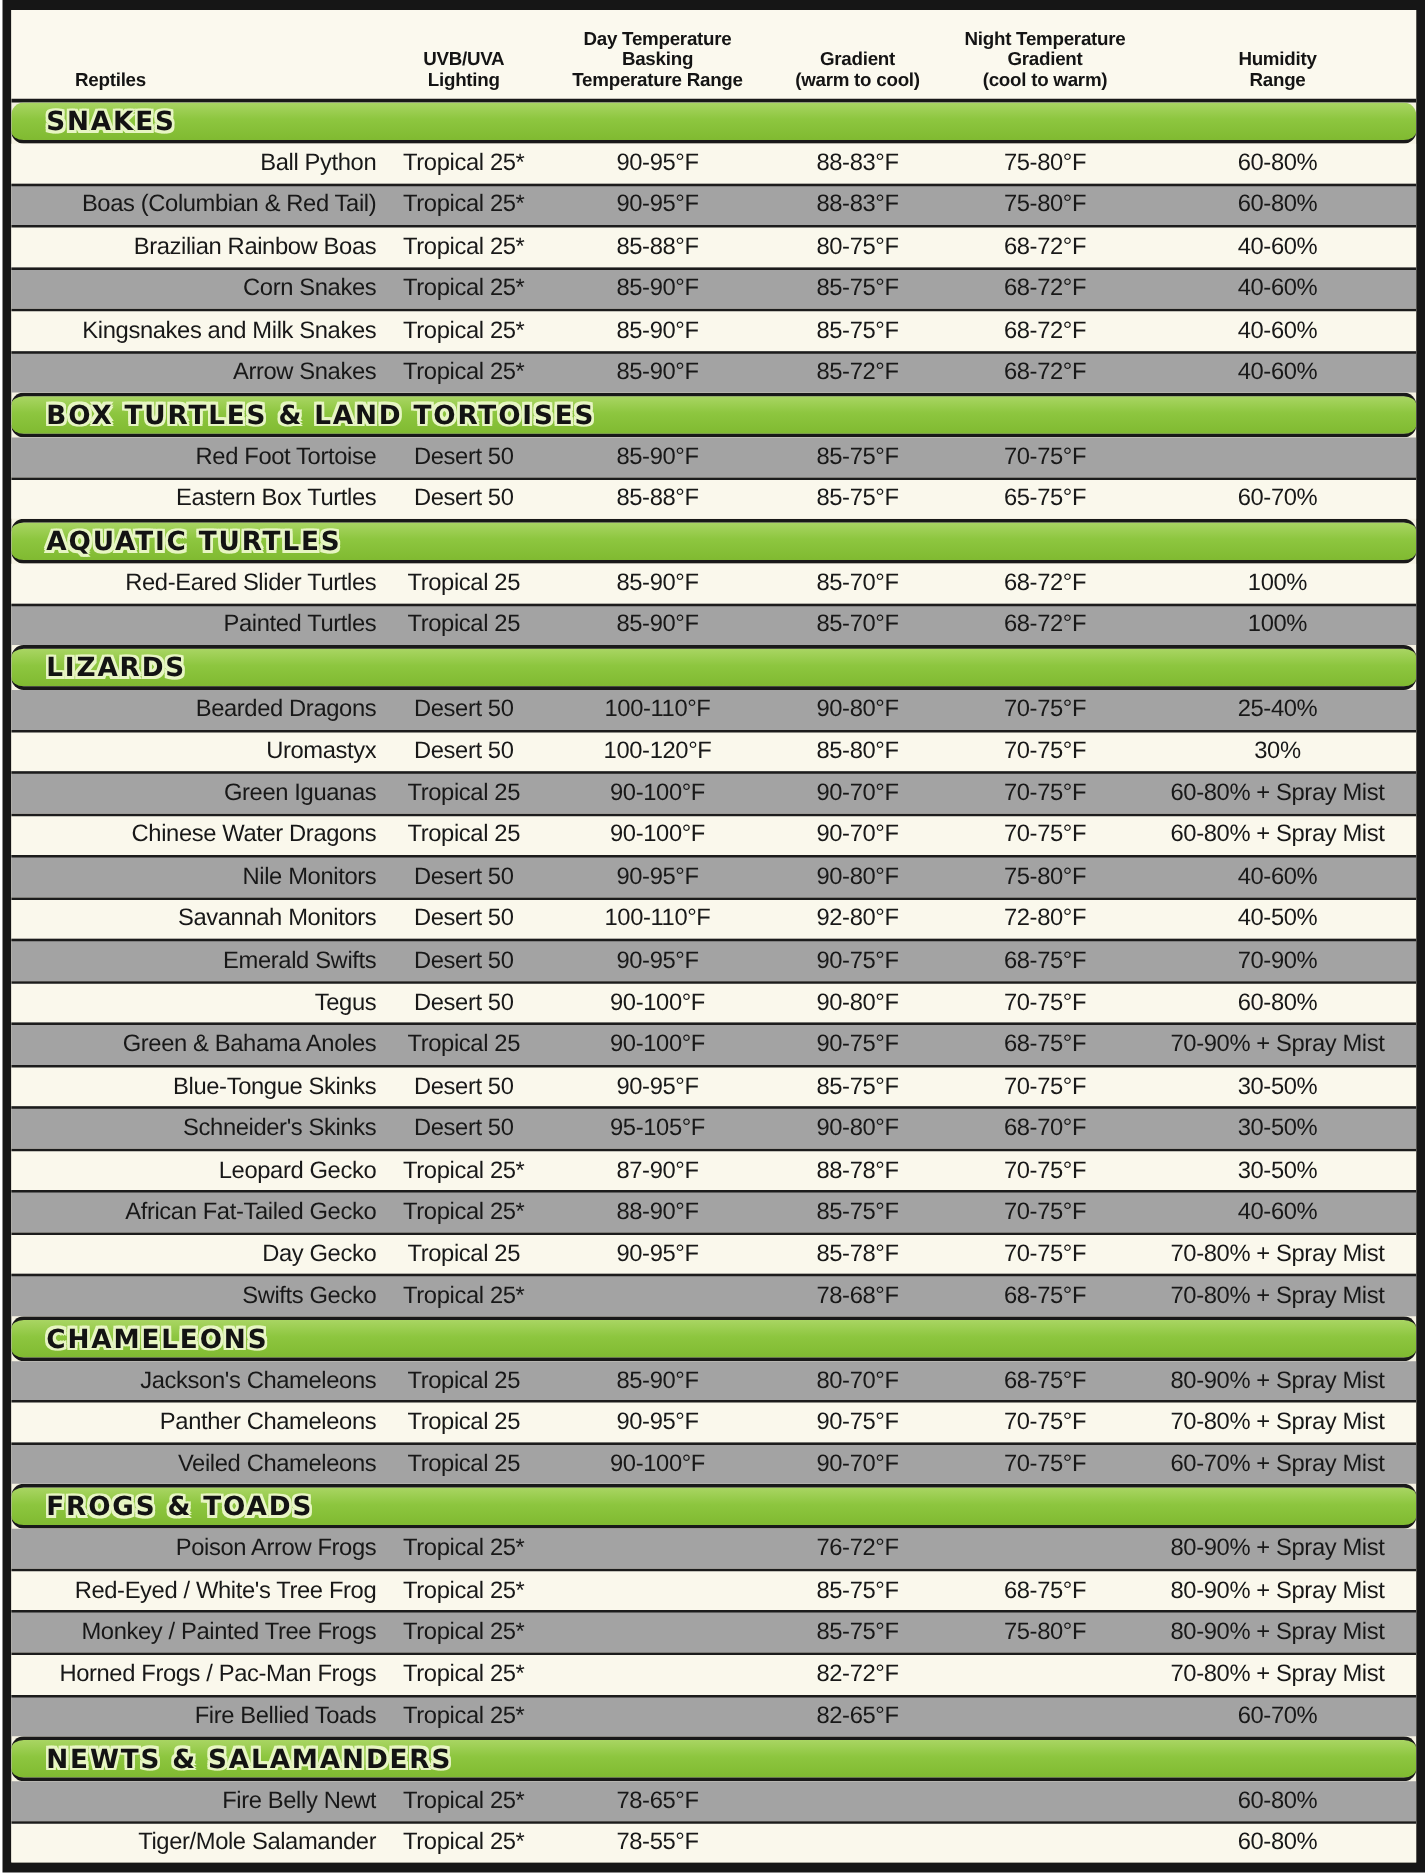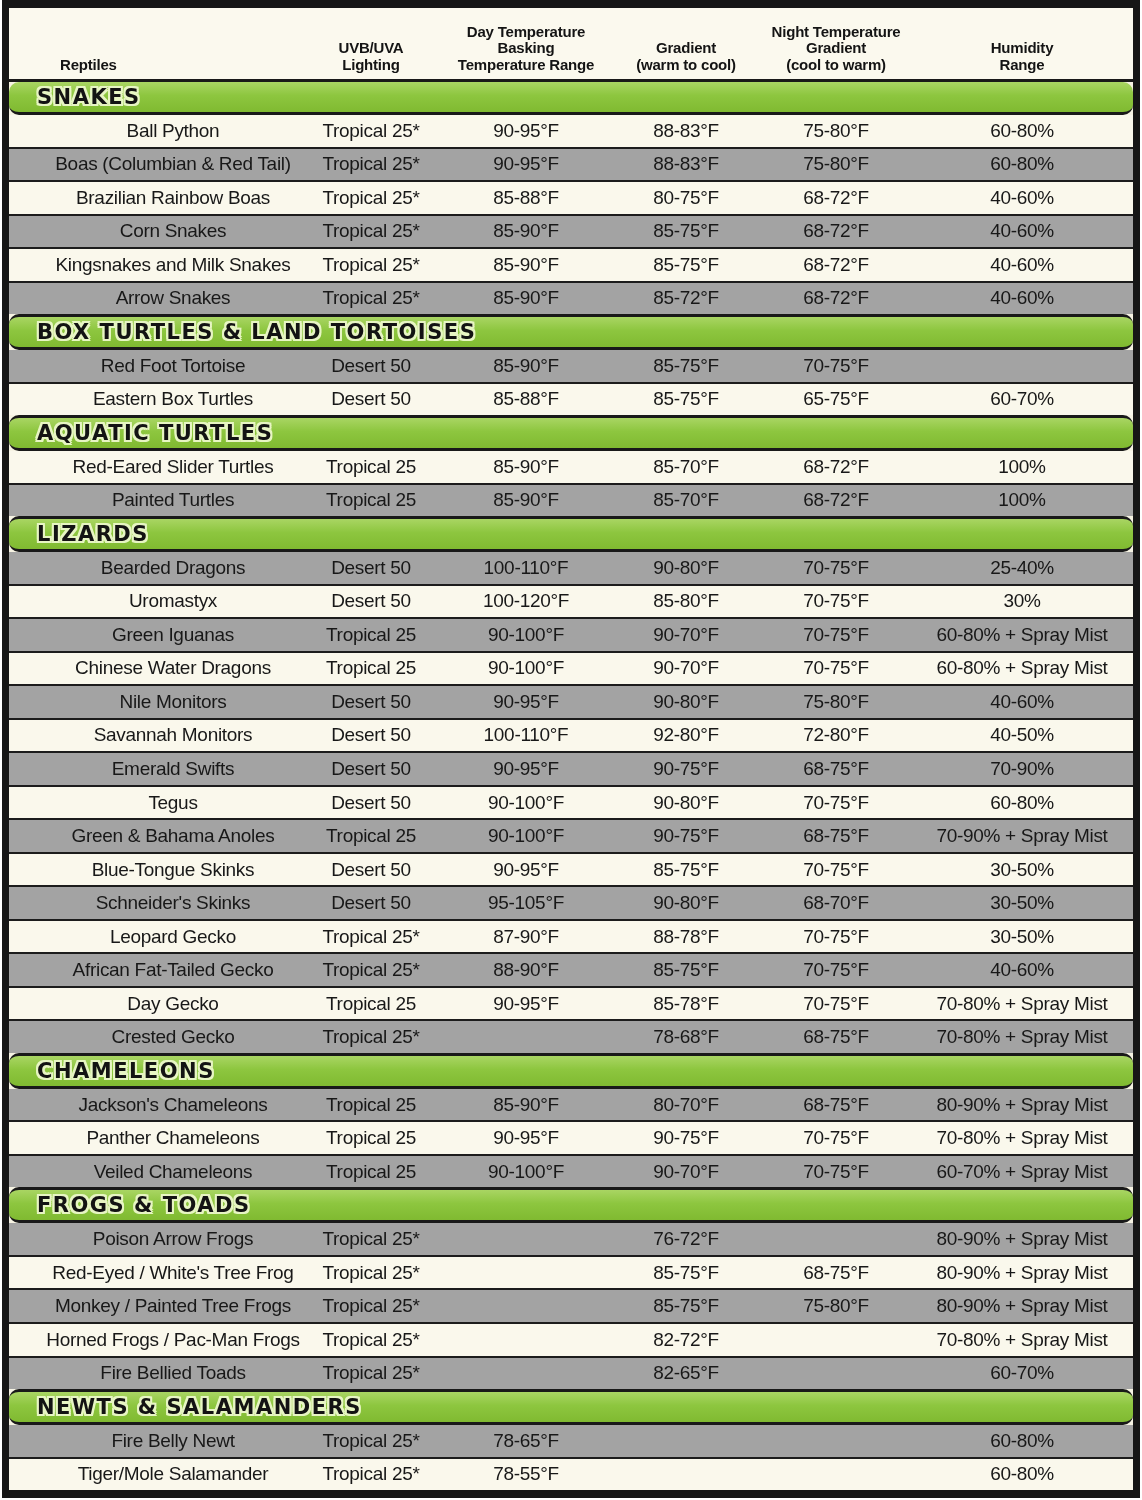--- a/index.html
+++ b/index.html
@@ -95,21 +95,21 @@
   .row + .section-bar { border-top: 3px solid #191919; }
   .cell {
     font-size: 19px;
     color: #181818;
     text-align: center;
     letter-spacing: -0.3px;
     white-space: nowrap;
     overflow: hidden;
   }
   .cell.name {
-    text-align: center;
+    text-align: right;
     padding-left: 36px;
   }
 </style>
 </head>
 <body>
 
 <div class="poster">
   <div class="frame">
     <div class="table">
       <div class="thead">
@@ -326,21 +326,21 @@
           </div>
           <div class="row">
             <div class="cell name">Day Gecko</div>
             <div class="cell">Tropical 25</div>
             <div class="cell">90-95°F</div>
             <div class="cell">85-78°F</div>
             <div class="cell">70-75°F</div>
             <div class="cell">70-80% + Spray Mist</div>
           </div>
           <div class="row">
-            <div class="cell name">Crested Gecko</div>
+            <div class="cell name">Swifts Gecko</div>
             <div class="cell">Tropical 25*</div>
             <div class="cell"></div>
             <div class="cell">78-68°F</div>
             <div class="cell">68-75°F</div>
             <div class="cell">70-80% + Spray Mist</div>
           </div>
           <div class="section-bar">
             <span class="section-title">CHAMELEONS</span>
           </div>
           <div class="row">

